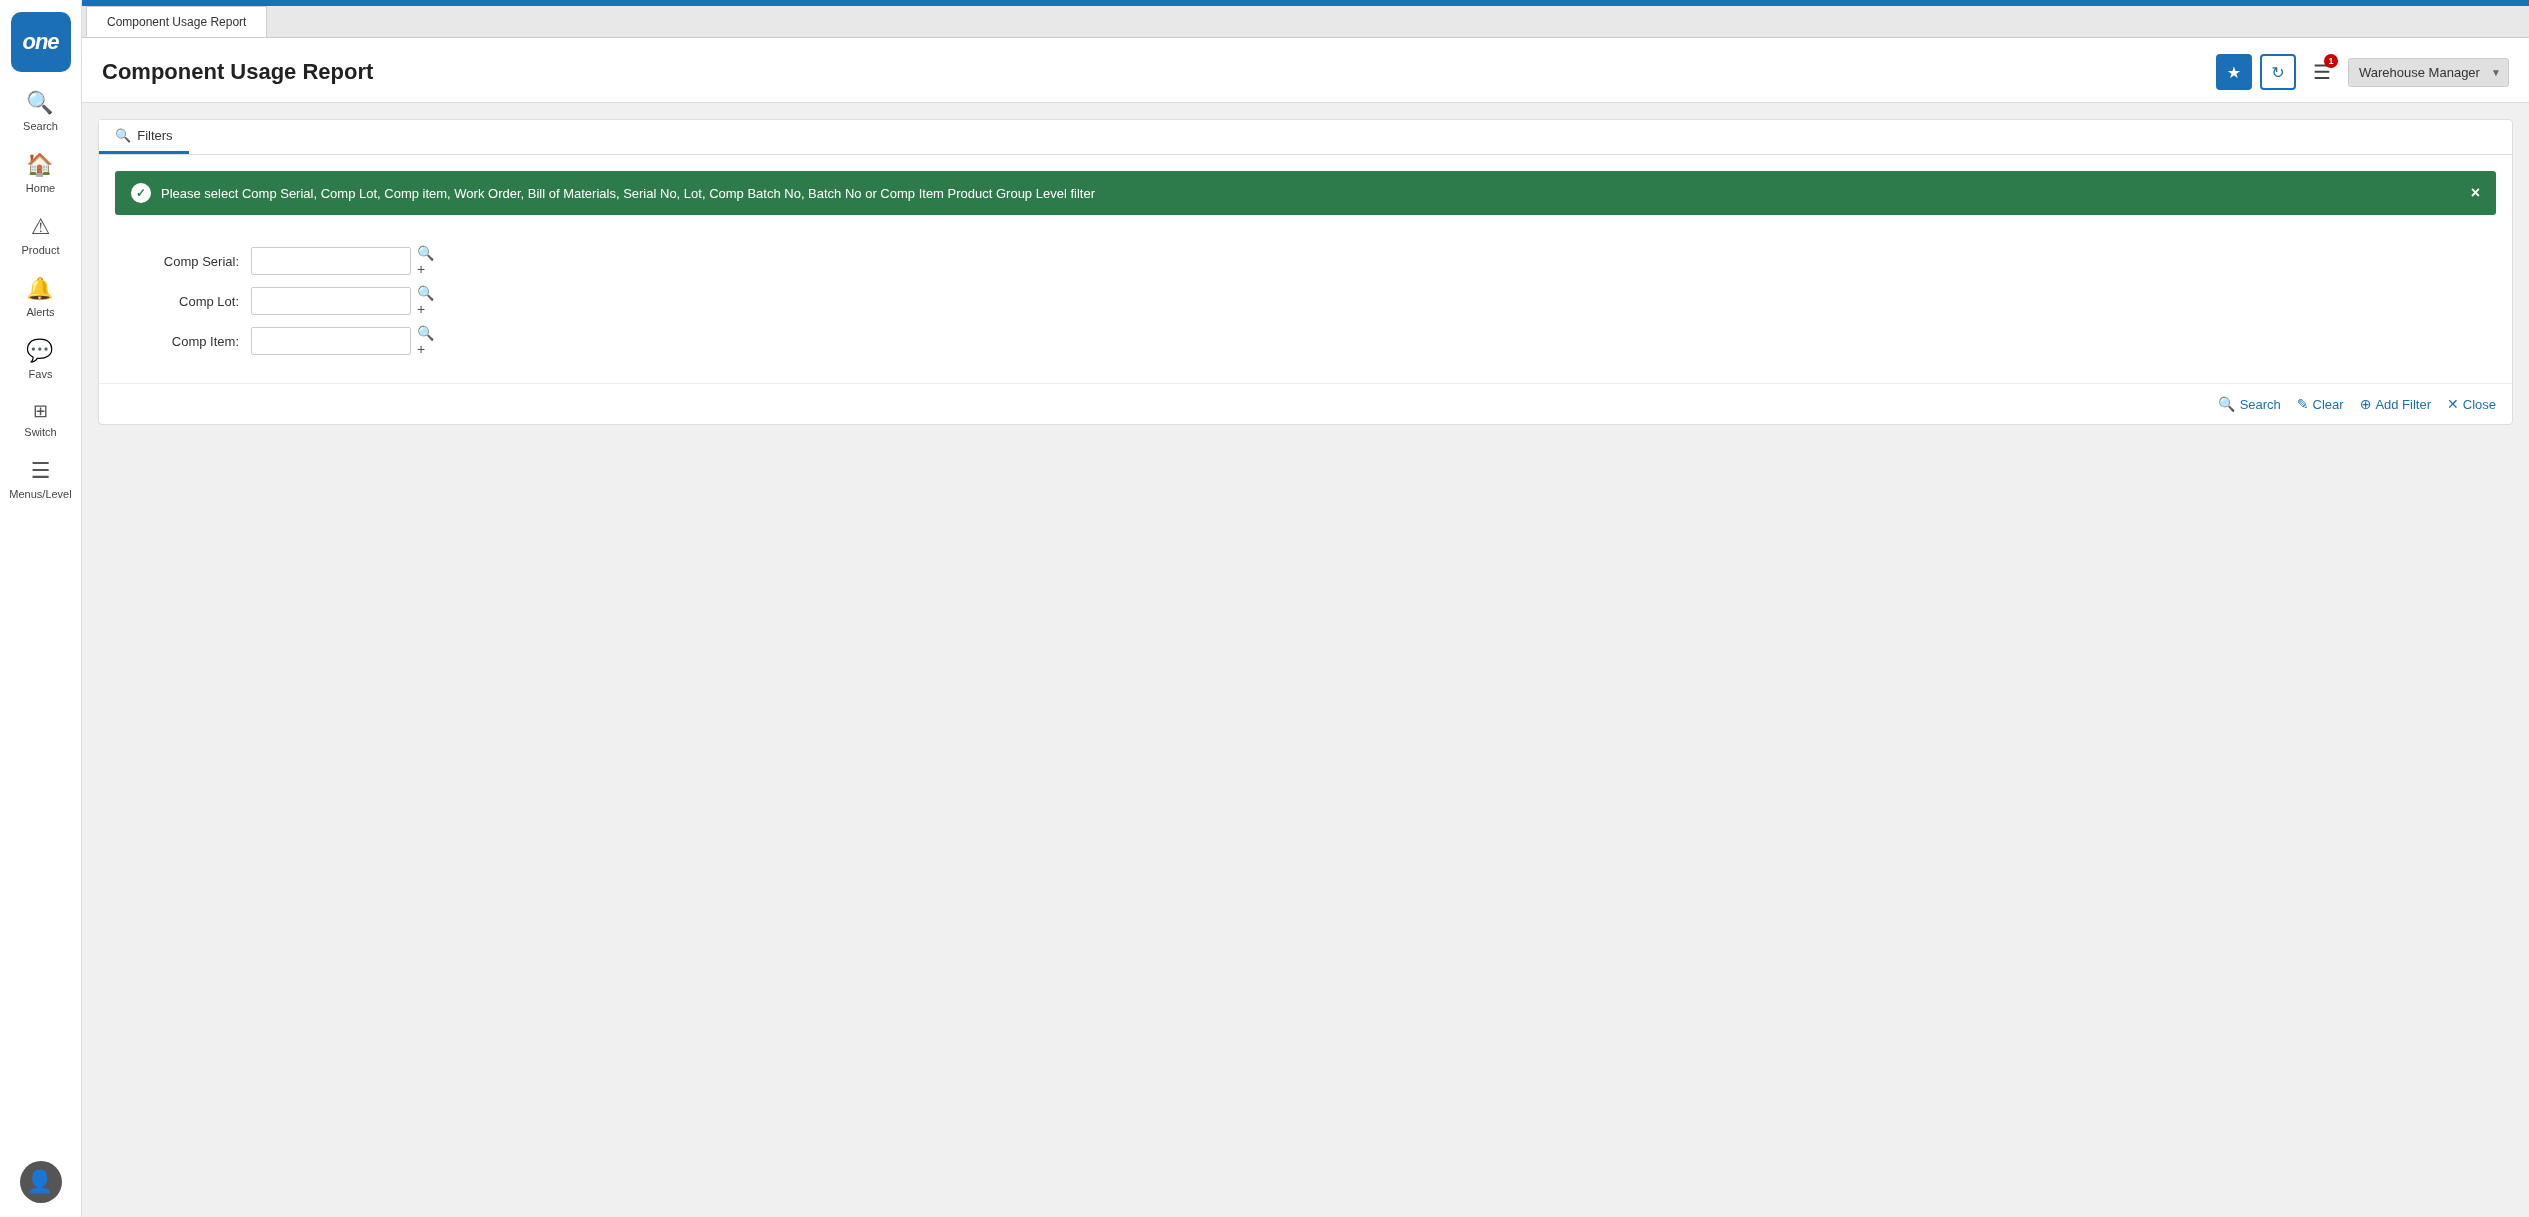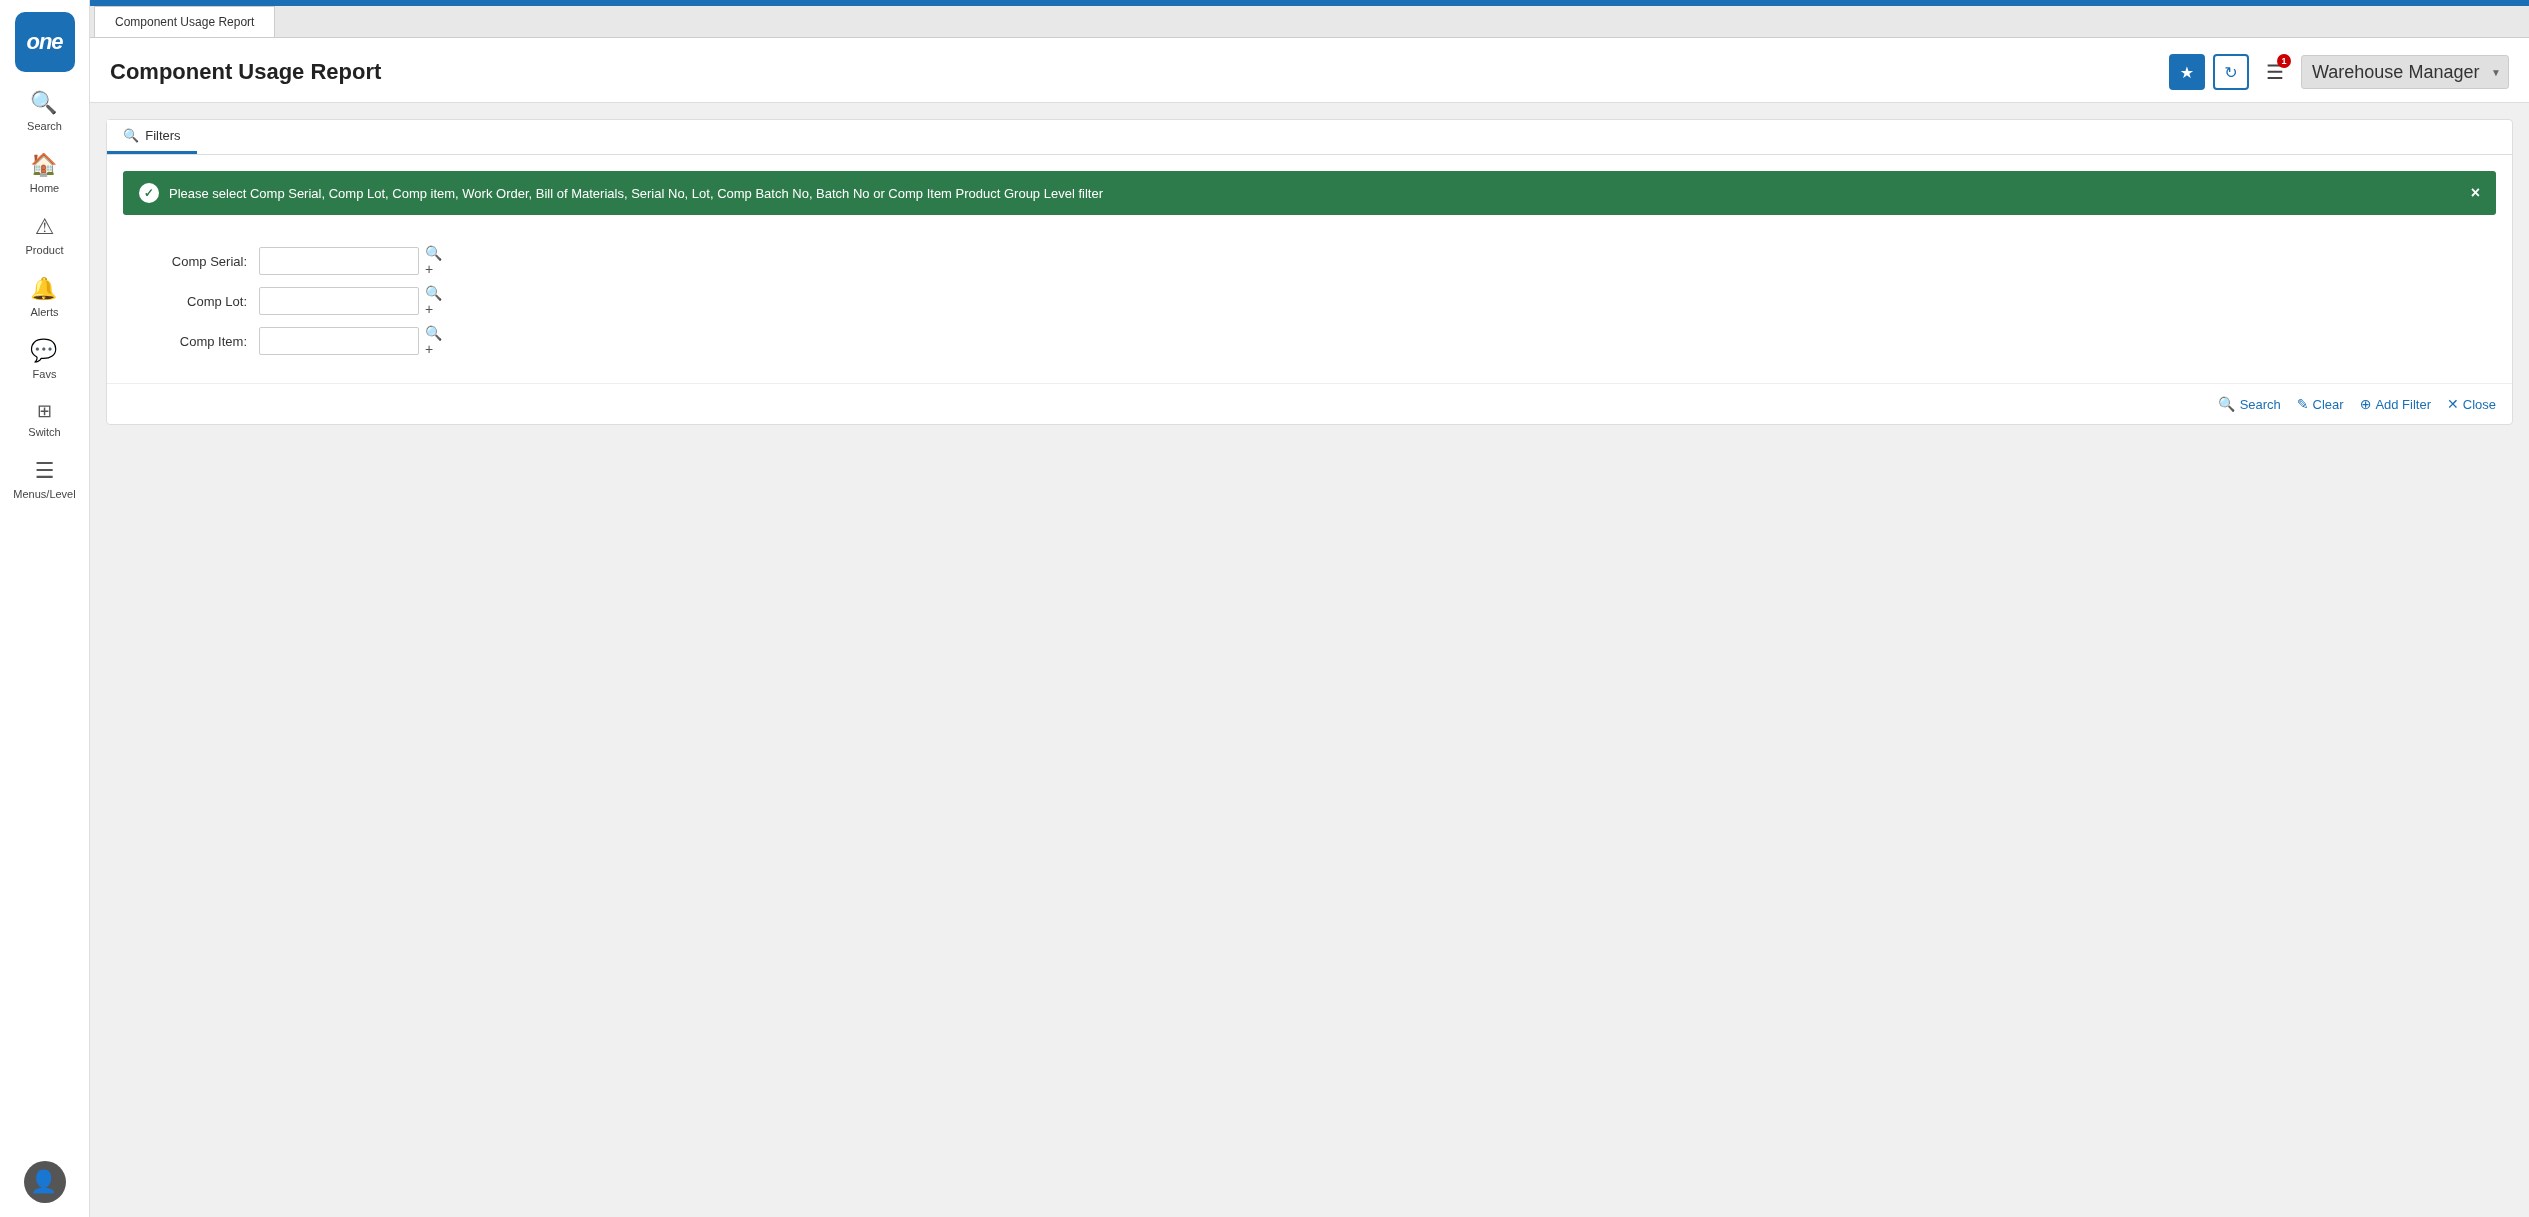--- a/index.html
+++ b/index.html
@@ -1,20 +1,20 @@
 <!DOCTYPE html>
 <html><head>
   <meta charset="utf-8">
   <style>
     * { box-sizing: border-box; margin: 0; padding: 0; }
     body { font-family: Arial, sans-serif; font-size: 13px; background: #f0f0f0; display: flex; height: 100vh; overflow: hidden; }
 
     
     .sidebar {
-      width: 90px;
+      width: 82px;
       background: #fff;
       border-right: 1px solid #ddd;
       display: flex;
       flex-direction: column;
       align-items: center;
       padding-top: 0;
       flex-shrink: 0;
       z-index: 10;
     }
 
@@ -165,21 +165,21 @@
       justify-content: center;
       color: white;
       font-size: 9px;
       font-weight: bold;
     }
 
     .user-select {
       background: #e0e0e0;
       border: 1px solid #ccc;
       padding: 6px 28px 6px 10px;
-      font-size: 18px;
+      font-size: 13px;
       color: #333;
       border-radius: 3px;
       appearance: none;
       -webkit-appearance: none;
       min-width: 160px;
       cursor: pointer;
     }
 
     .select-wrapper {
       position: relative;

